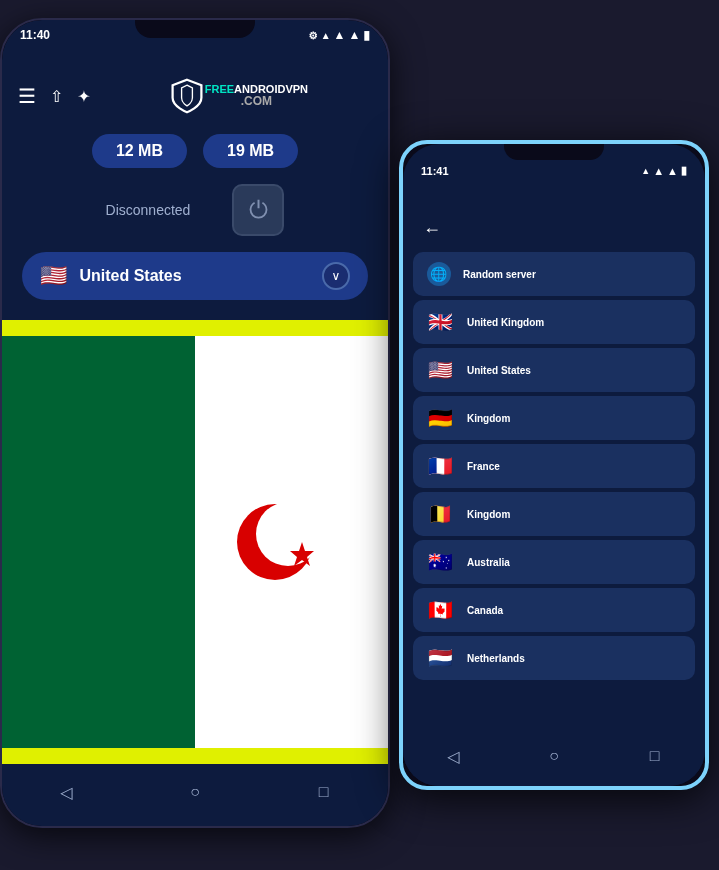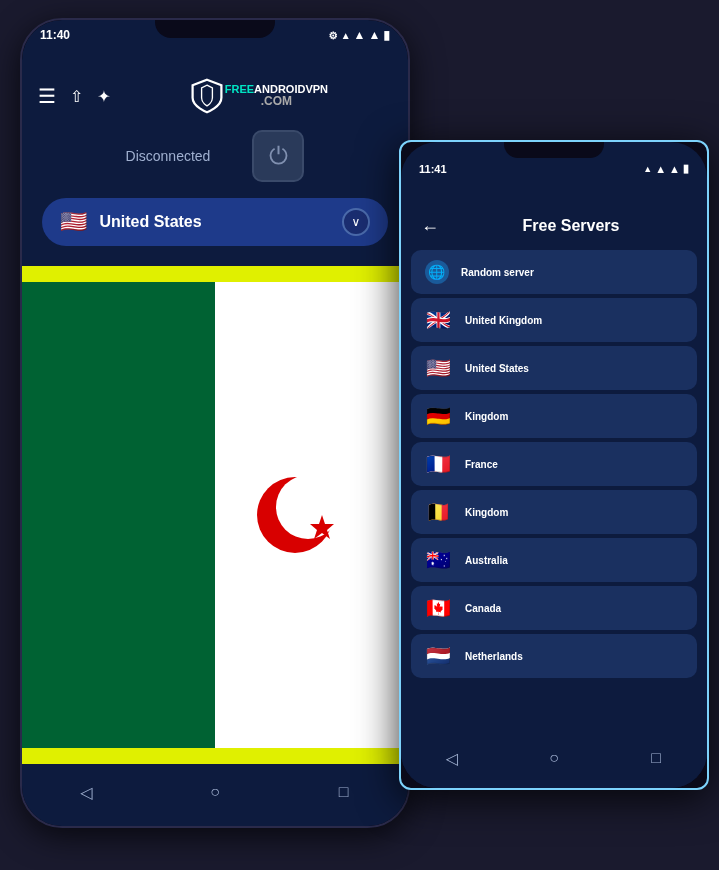--- a/index.html
+++ b/index.html
@@ -11,21 +11,21 @@
       align-items: center;
       justify-content: center;
       font-family: 'Arial', sans-serif;
       overflow: hidden;
       position: relative;
     }
 
     
     .phone1 {
       position: absolute;
-      left: 20px;
+      left: 0;
       top: 18px;
       width: 390px;
       height: 810px;
       background: #0a0a1a;
       border-radius: 42px;
       box-shadow: 0 8px 32px rgba(0,0,0,0.7);
       overflow: hidden;
       border: 2px solid #2a2a4a;
     }
 
@@ -39,24 +39,24 @@
     }
 
     
     .phone2 {
       position: absolute;
       right: 10px;
       top: 140px;
       width: 310px;
       height: 650px;
       background: #0a0a1a;
-      border-radius: 12px;
+      border-radius: 28px;
       box-shadow: 0 8px 40px rgba(0,0,0,0.8);
       overflow: hidden;
-      border: 2px solid #7dd3fc;
+      border: 4px solid #7dd3fc;
       z-index: 10;
     }
 
     .phone2-inner {
       width: 100%;
       height: 100%;
       background: #0d1b3e;
       border-radius: 36px;
       overflow: hidden;
       position: relative;
@@ -423,20 +423,28 @@
               <path d="M18 8 L24 11 L24 22 C24 28 18 31 18 31 C18 31 12 28 12 22 L12 11 Z" fill="none" stroke="white" stroke-width="1.5"></path>
             </svg>
             <div class="logo-text">
               <div><span class="green">FREE</span>ANDROIDVPN</div>
               <div class="small">.COM</div>
             </div>
           </div>
         </div>
       </div>
 
+      <div class="stats-row">
+        <div class="stat-badge">
+          <span>12 MB</span>
+        </div>
+        <div class="stat-badge">
+          <span>19 MB</span>
+        </div>
+      </div>
 
       <div class="disconnect-row">
         <span class="disconnect-label">Disconnected</span>
         <div class="power-btn">
           <span class="power-icon">⏻</span>
         </div>
       </div>
 
       <div class="country-selector">
         <span class="country-flag">🇺🇸</span>
@@ -489,21 +497,20 @@
         <div class="status-right">
           <span style="font-size:9px;">▲</span>
           <span>▲</span>
           <span>▲</span>
           <span>▮</span>
         </div>
       </div>
 
       <div class="p2-header">
         <span class="back-arrow">←</span>
-        <span class="p2-title">Free Servers</span>
       </div>
 
       <div class="server-list">
 
         <div class="server-item">
           <div class="globe-icon">🌐</div>
           <span class="server-name">Random server</span>
         </div>
 
         <div class="server-item">

